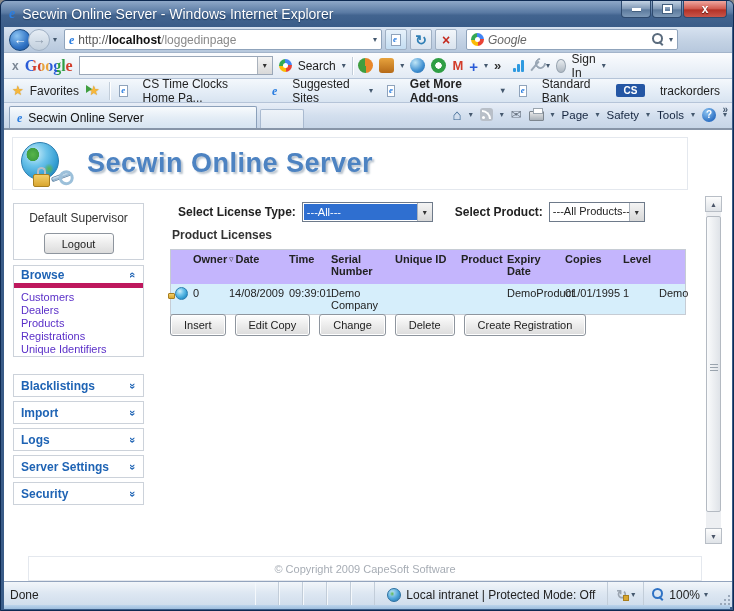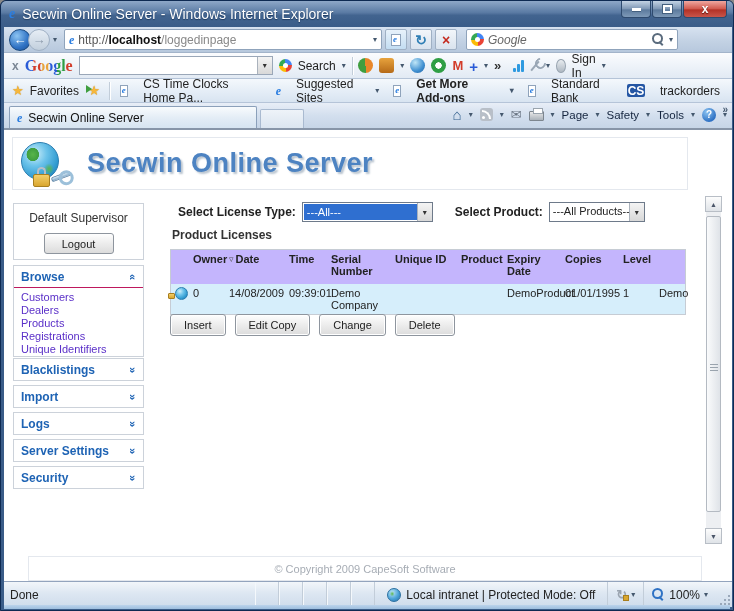--- a/index.html
+++ b/index.html
@@ -103,21 +103,21 @@
   
   .favbar {
     position:absolute; left:3px; top:78px; width:728px; height:24px;
     background:linear-gradient(#f4f8fc,#e3ecf6 60%,#d8e4f1);
     border-bottom:1px solid #b5c4d8; display:flex; align-items:center; padding:0 8px; gap:6px; font-size:12px;
   }
   .star { color:#f6b73c; font-size:13px; text-shadow:0 0 1px #b57f14; }
   .addfav { position:relative; width:22px; height:18px; display:flex; align-items:center; justify-content:center; }
   .addfav::after { content:""; position:absolute; left:1px; top:3px; border:4px solid transparent; border-left:6px solid #3f9e3f; }
   .favitem { display:flex; align-items:center; gap:15px; padding:2px 4px; }
-  .csbadge { width:18px; height:13px; background:#2456a4; color:#fff; font-size:12px; font-weight:bold; display:flex; align-items:center; justify-content:center; border-radius:2px; }
+  .csbadge { width:29px; height:13px; background:#2456a4; color:#fff; font-size:10px; font-weight:bold; display:flex; align-items:center; justify-content:center; border-radius:2px; }
   .pageic { width:10px; height:12px; background:#fff; border:1px solid #8fa3bb; position:relative; }
   .pageic::after { content:"e"; position:absolute; left:1px; top:-1px; font:italic bold 9px "Liberation Serif", serif; color:#2a7de0; }
   
   .tabbar {
     position:absolute; left:3px; top:102px; width:728px; height:25px;
     background:linear-gradient(#e8eef7,#d3dfee 50%,#c6d5e7);
     display:flex; align-items:flex-end; padding:0 5px;
   }
   .tab {
     height:22px; width:248px; display:flex; align-items:center; gap:6px; padding:0 7px;
@@ -153,24 +153,24 @@
   .key::before { content:""; position:absolute; right:-3px; top:-3px; width:9px; height:9px; border:3px solid #9cc0da; border-radius:50%; background:transparent; }
   .ptitle { font-size:27px; font-weight:bold; color:#4d83c2; letter-spacing:.5px; margin-left:14px; text-shadow:2px 2px 2px #b9c4cf; }
   
   .spanel { position:absolute; left:9px; width:131px; background:#fff; border:1px solid #ccd2da; }
   .shead { display:flex; justify-content:space-between; align-items:center; height:22px; padding:0 7px; color:#1e63b4; font-weight:bold; font-size:12px; }
   .dchev { display:inline-block; color:#1e63b4; font-weight:bold; font-size:11px; transform:rotate(90deg); }
   .userpanel { top:73px; height:57px; text-align:center; padding-top:7px; font-size:12px; color:#333; }
   .logoutbtn { margin-top:8px; width:70px; height:21px; font-size:11px; color:#222;
     background:linear-gradient(#fefefe,#eee 45%,#dcdcdc); border:1px solid #8e959e; border-radius:3px; }
   .browsepanel { top:135px; height:92px; }
-  .browsepanel .shead { border-bottom:1px solid #be185d;gap:16px; }
+  .browsepanel .shead { border-bottom:5px solid #be185d;gap:16px; }
   .navlinks { padding:3px 0 0 7px; }
   .navlinks a { display:block; color:#5a2fc8; font-size:11px; line-height:13px; text-decoration:none; }
-  .secpanel { height:23px; }
+  .secpanel { height:23px;margin-top:16px; }
   .secpanel .shead { height:21px; }
   
   .filters { position:absolute; left:166px; top:72px; display:flex; align-items:center; font-size:12px; }
   .flabel { font-weight:bold; color:#222; margin-right:6px; white-space:nowrap;margin-left:8px; }
   .sel { display:flex; align-items:stretch; border:1px solid #6e7a8a; background:#fff; height:20px; font-size:11px; }
   .selval { flex:1; padding:2px 3px; white-space:nowrap; overflow:hidden; color:#222; }
   .selval.hl { background:#2f6fd0; color:#fff; margin:1px 0 1px 1px; }
   .selarrow { width:15px; display:flex; align-items:center; justify-content:center; background:linear-gradient(#f4f4f4,#d8d8d8); border-left:1px solid #aab2bc; font-size:8px; color:#333; }
   .w130 { width:131px; } .w94 { width:96px; }
   .tbl-title { position:absolute; left:168px; top:98px; font-weight:bold; font-size:12px; color:#333; }
@@ -461,20 +461,21 @@
         <div class="td">1</div>
         <div class="td">Demo</div>
       </div>
     </div>
 
     <div class="actions">
       <button class="abtn">Insert</button>
       <button class="abtn">Edit Copy</button>
       <button class="abtn">Change</button>
       <button class="abtn">Delete</button>
+      <button class="abtn">Create Registration</button>
     </div>
 
     <div class="pfooter">© Copyright 2009 CapeSoft Software</div>
 
     <div class="pagescroll">
       <div class="sarrow up">▲</div>
       <div class="strack">
         <div class="sthumb"></div>
       </div>
       <div class="sarrow down">▼</div>

